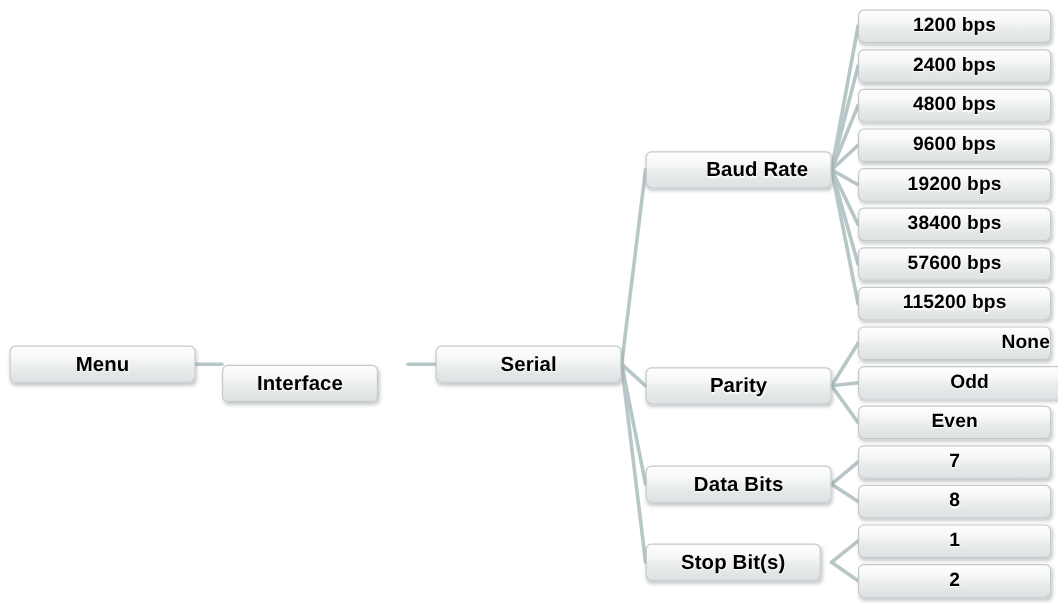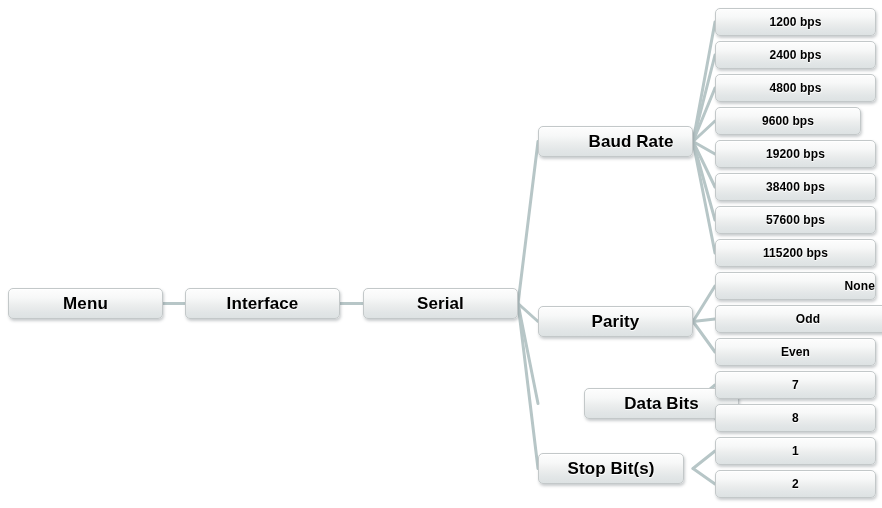--- a/index.html
+++ b/index.html
@@ -53,21 +53,21 @@
     text-shadow: 0 1px 0 rgba(255,255,255,0.85),
                  1px 1px 1px rgba(255,255,255,0.5);
     white-space: nowrap;
   }
   .node.level1 .label,
   .node.level2 .label,
   .node.level3 .label {
     font-size: 17px;
   }
   .node.leaf .label {
-    font-size: 12px;
+    font-size: 16px;
   }
 </style>
 </head>
 <body>
 
 <div id="diagram">
   <svg id="connectors" viewBox="0 0 882 508" width="882" height="508">
       <line x1="163" y1="303.5" x2="185" y2="303.5" stroke="#b7c6c7" stroke-width="3" stroke-linecap="round"></line>
       <line x1="340" y1="303.5" x2="363" y2="303.5" stroke="#b7c6c7" stroke-width="3" stroke-linecap="round"></line>
       <line x1="518" y1="303.5" x2="538" y2="141.5" stroke="#b7c6c7" stroke-width="3" stroke-linecap="round"></line>
@@ -87,39 +87,39 @@
       <line x1="693" y1="403.5" x2="715" y2="385" stroke="#b7c6c7" stroke-width="3" stroke-linecap="round"></line>
       <line x1="693" y1="403.5" x2="715" y2="418" stroke="#b7c6c7" stroke-width="3" stroke-linecap="round"></line>
       <line x1="518" y1="303.5" x2="538" y2="468.5" stroke="#b7c6c7" stroke-width="3" stroke-linecap="round"></line>
       <line x1="693" y1="468.5" x2="715" y2="451" stroke="#b7c6c7" stroke-width="3" stroke-linecap="round"></line>
       <line x1="693" y1="468.5" x2="715" y2="484" stroke="#b7c6c7" stroke-width="3" stroke-linecap="round"></line>
     </svg>
   <div id="nodes-layer">
       <div class="node level1" style="left: 8px; top: 288px; width: 155px; height: 31px;">
         <span class="label">Menu</span>
       </div>
-      <div class="node level2" style="left: 185px; top: 288px; width: 155px; height: 31px;">
+      <div class="node level2" style="left: 185px; top: 304px; width: 130px; height: 31px;">
         <span class="label">Interface</span>
       </div>
       <div class="node level3" style="left: 363px; top: 288px; width: 155px; height: 31px;">
         <span class="label">Serial</span>
       </div>
       <div class="node level3" style="left: 538px; top: 126px; width: 155px; height: 31px; padding-left: 31px;">
         <span class="label">Baud Rate</span>
       </div>
       <div class="node leaf" style="left: 715px; top: 8px; width: 161px; height: 28px;">
         <span class="label">1200 bps</span>
       </div>
       <div class="node leaf" style="left: 715px; top: 41px; width: 161px; height: 28px;">
         <span class="label">2400 bps</span>
       </div>
       <div class="node leaf" style="left: 715px; top: 74px; width: 161px; height: 28px;">
         <span class="label">4800 bps</span>
       </div>
-      <div class="node leaf" style="left: 715px; top: 107px; width: 146px; height: 28px;">
+      <div class="node leaf" style="left: 715px; top: 107px; width: 161px; height: 28px;">
         <span class="label">9600 bps</span>
       </div>
       <div class="node leaf" style="left: 715px; top: 140px; width: 161px; height: 28px;">
         <span class="label">19200 bps</span>
       </div>
       <div class="node leaf" style="left: 715px; top: 173px; width: 161px; height: 28px;">
         <span class="label">38400 bps</span>
       </div>
       <div class="node leaf" style="left: 715px; top: 206px; width: 161px; height: 28px;">
         <span class="label">57600 bps</span>
@@ -132,21 +132,21 @@
       </div>
       <div class="node leaf" style="left: 715px; top: 272px; width: 161px; height: 28px; justify-content: flex-end;">
         <span class="label">None</span>
       </div>
       <div class="node leaf" style="left: 715px; top: 305px; width: 186px; height: 28px;">
         <span class="label">Odd</span>
       </div>
       <div class="node leaf" style="left: 715px; top: 338px; width: 161px; height: 28px;">
         <span class="label">Even</span>
       </div>
-      <div class="node level3" style="left: 538px; top: 388px; width: 155px; height: 31px; margin-left: 46px;">
+      <div class="node level3" style="left: 538px; top: 388px; width: 155px; height: 31px;">
         <span class="label">Data Bits</span>
       </div>
       <div class="node leaf" style="left: 715px; top: 371px; width: 161px; height: 28px;">
         <span class="label">7</span>
       </div>
       <div class="node leaf" style="left: 715px; top: 404px; width: 161px; height: 28px;">
         <span class="label">8</span>
       </div>
       <div class="node level3" style="left: 538px; top: 453px; width: 146px; height: 31px;">
         <span class="label">Stop Bit(s)</span>

